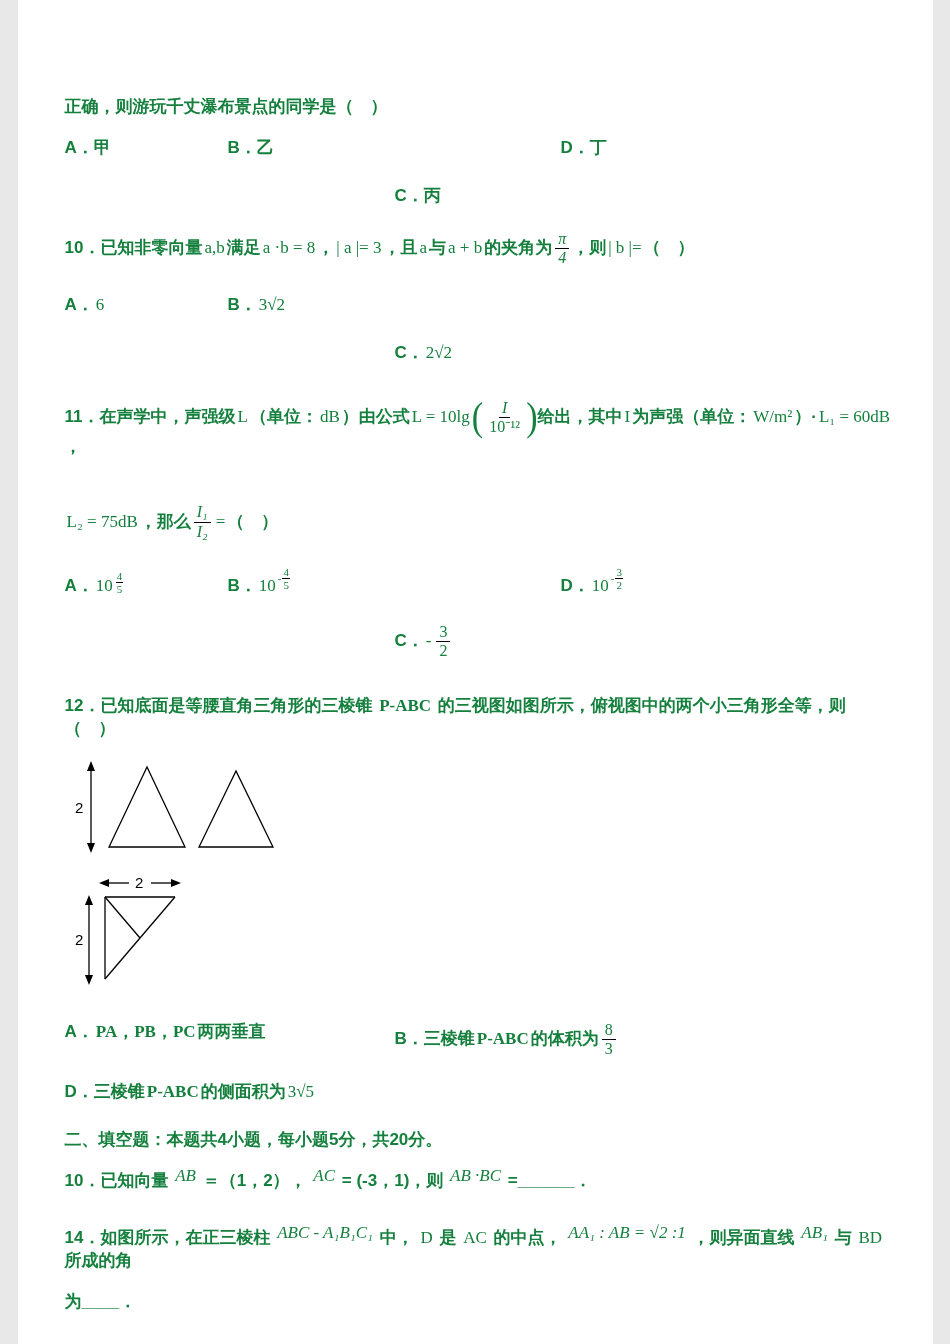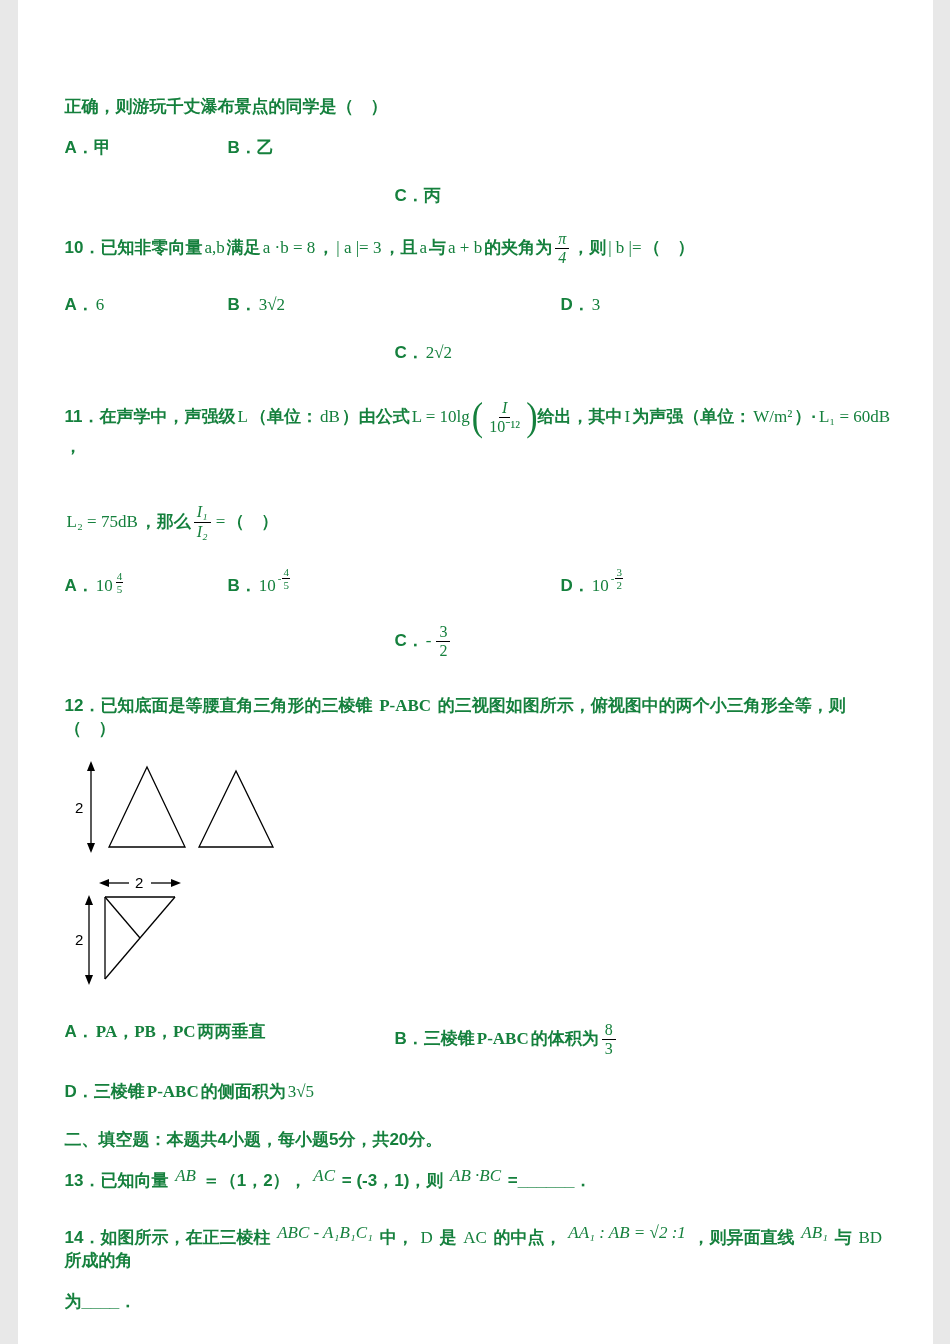--- a/index.html
+++ b/index.html
@@ -50,20 +50,21 @@
 </head>
 <body>
 
 <div class="page">
 
   <div class="line ch">正确，则游玩千丈瀑布景点的同学是（　）</div>
   <div class="optrow">
     <span class="col1 ch">A．甲</span>
     <span class="col2 ch">B．乙</span>
     <span class="col3 ch">C．丙</span>
+    <span class="col4 ch">D．丁</span>
   </div>
 
   <div class="line tall sp6">
     <span class="ch">10．已知非零向量</span>
     <span class="m">a,b</span>
     <span class="ch">满足</span>
     <span class="m">a ·b = 8</span>
     <span class="ch">，</span>
     <span class="m">| a |= 3</span>
     <span class="ch">，且</span>
@@ -76,21 +77,20 @@
       <span class="den">4</span>
     </span>
     <span class="ch">，则</span>
     <span class="m">| b |=</span>
     <span class="ch">（　）</span>
   </div>
   <div class="optrow sp8">
     <span class="col1"><span class="ch">A．</span><span class="mr">6</span></span>
     <span class="col2"><span class="ch">B．</span><span class="mr">3√2</span></span>
     <span class="col3"><span class="ch">C．</span><span class="mr">2√2</span></span>
-    <span class="col4"><span class="ch">D．</span><span class="mr">3</span></span>
   </div>
 
   <div class="line tall sp10">
     <span class="ch">11．在声学中，声强级</span>
     <span class="m">L</span>
     <span class="ch">（单位：</span>
     <span class="mr">dB</span>
     <span class="ch">）由公式</span>
     <span class="m">L = 10lg</span>
     <span class="bigp">(</span>
@@ -208,21 +208,21 @@
       <span class="ch">D．三棱锥</span>
         <span class="m" style="font-weight:700;">P-ABC</span>
         <span class="ch">的侧面积为</span>
         <span class="mr">3√5</span>
     </span>
   </div>
 
   <div class="line ch">二、填空题：本题共4小题，每小题5分，共20分。</div>
 
   <div class="line sp8">
-    <span class="ch">13．已知向量</span>
+    <span class="ch">10．已知向量</span>
     <span class="vec">AB</span>
     <span class="ch">＝（1，2），</span>
     <span class="vec">AC</span>
     <span class="ch">= (-3，1)，则</span>
     <span class="vec">AB ·BC</span>
     <span class="ch">=______．</span>
   </div>
 
   <div class="line" style="">
     <span class="ch">14．如图所示，在正三棱柱</span>

